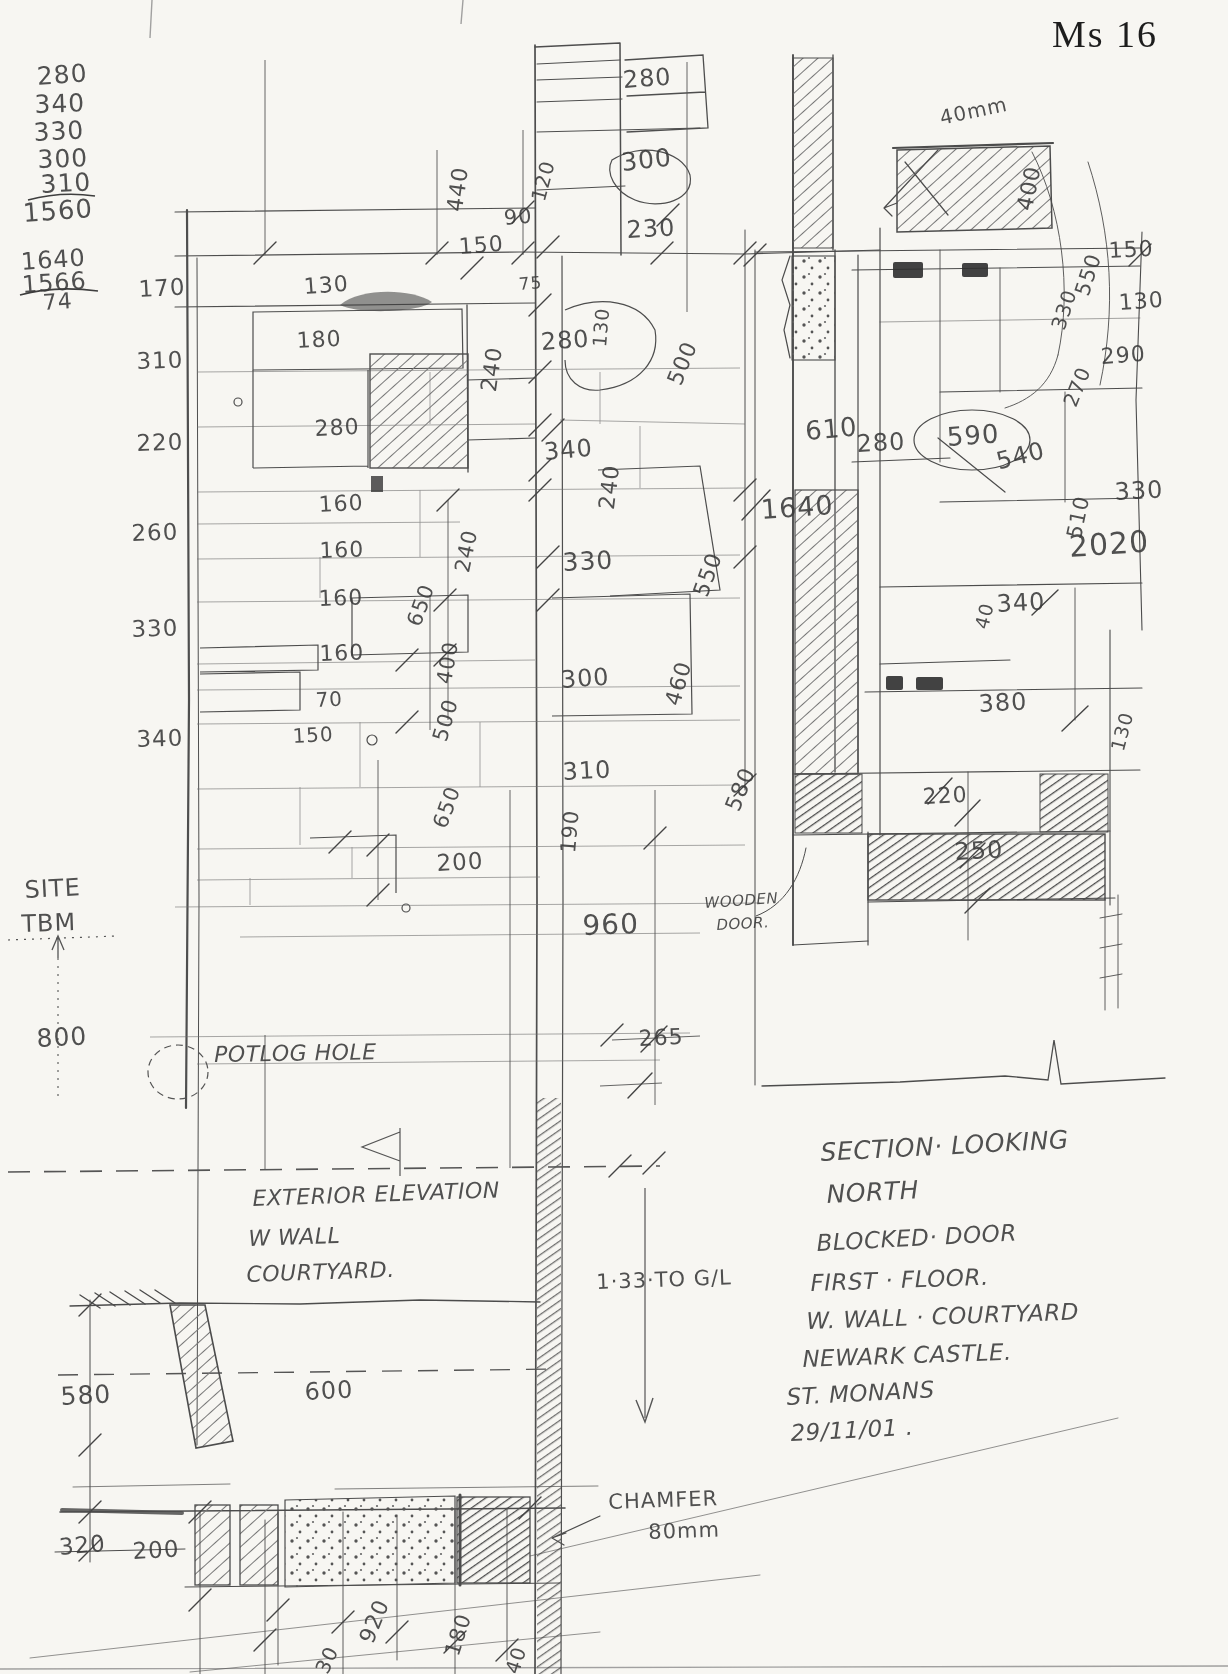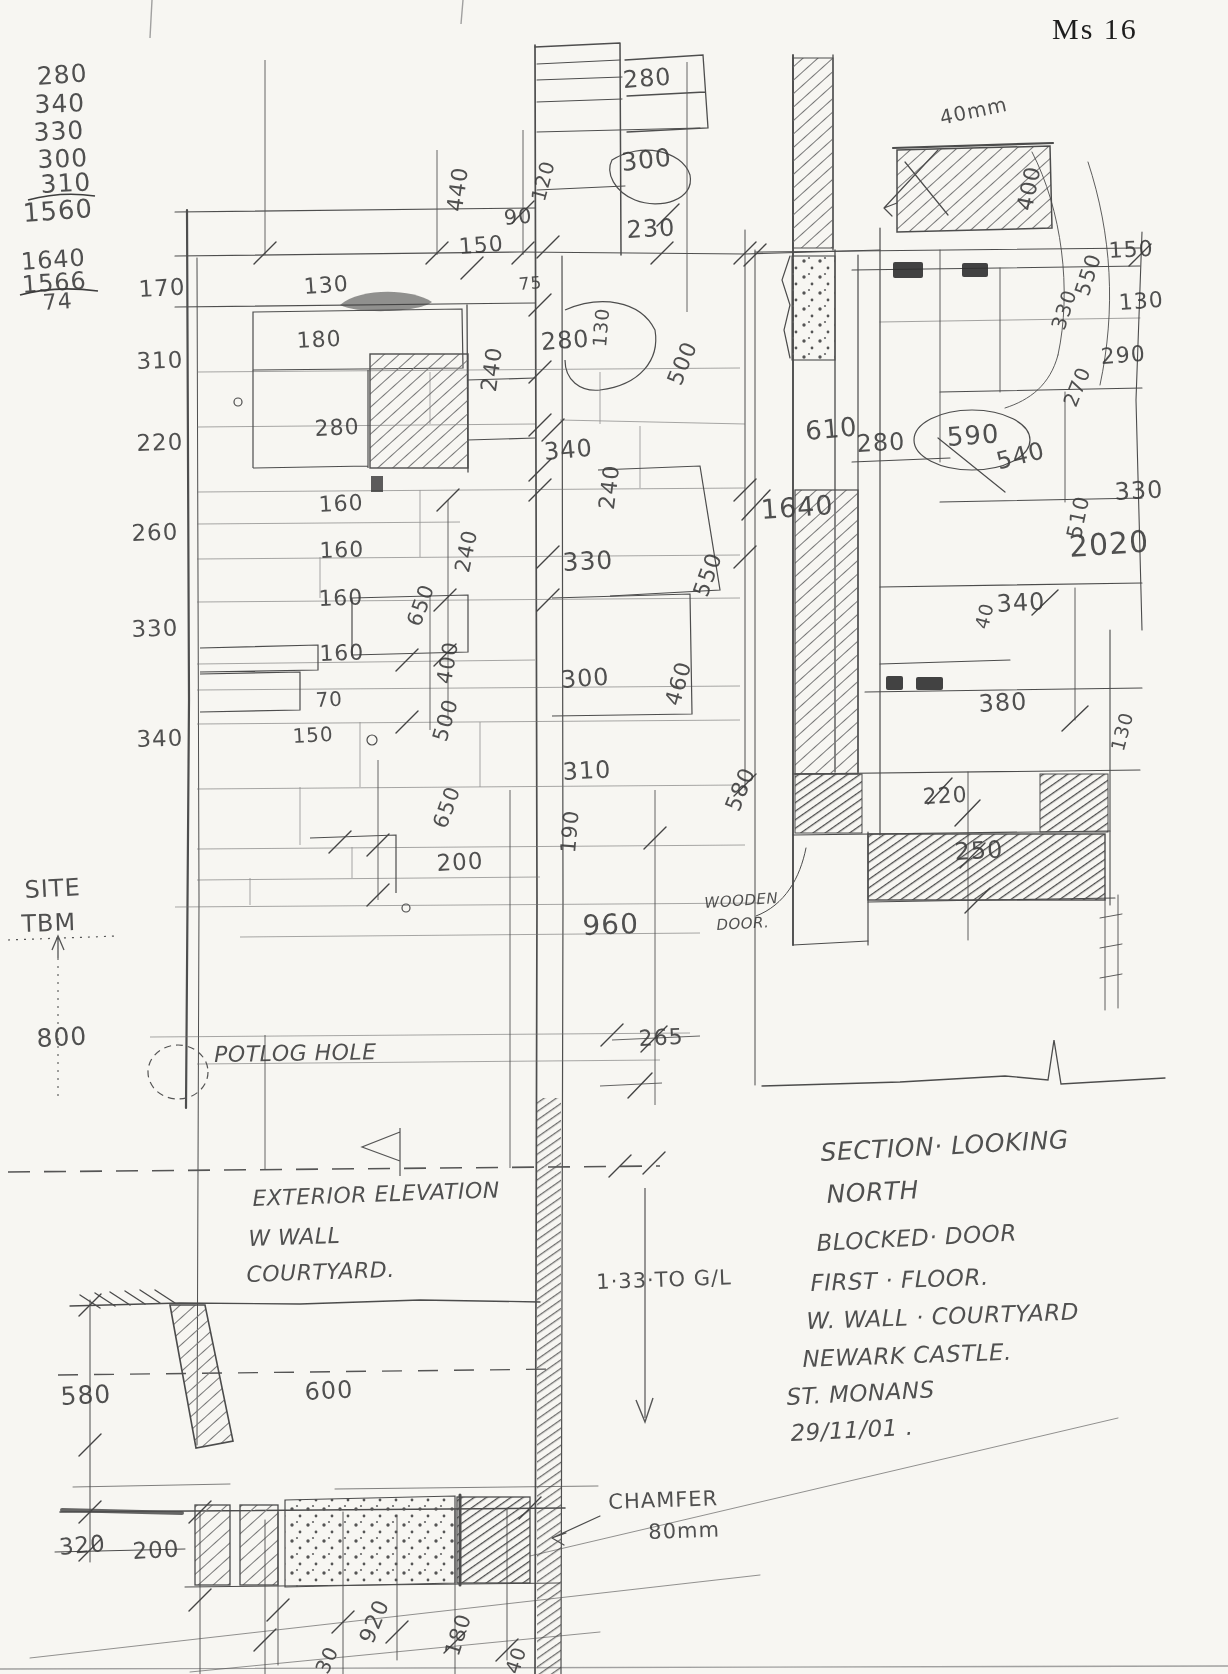--- a/index.html
+++ b/index.html
@@ -4,21 +4,21 @@
 <style>
   html,body{margin:0;padding:0;}
   body{width:1228px;height:1674px;overflow:hidden;background:#e9e8e4;}
   #paper{position:relative;width:1228px;height:1674px;background:#f7f6f2;
          font-family:"DejaVu Sans",sans-serif;color:#3e3e3e;}
   #sketch{position:absolute;left:0;top:0;}
   .lbl{position:absolute;white-space:nowrap;color:#3a3a3a;letter-spacing:1px;
        transform-origin:left top;line-height:1;opacity:.88;}
   .lbl.note{font-style:italic;letter-spacing:.5px;}
   #ms-title{position:absolute;left:1052px;top:12px;font-family:"Liberation Serif",serif;
-       font-size:30px;color:#1d1d1d;letter-spacing:2px;}
+       font-size:38px;color:#1d1d1d;letter-spacing:2px;}
 </style>
 </head>
 <body>
 
 <div id="paper">
 
   <div id="ms-title">Ms 16</div>
 
   <svg id="sketch" width="1228" height="1674" viewBox="0 0 1228 1674">
     <defs>

